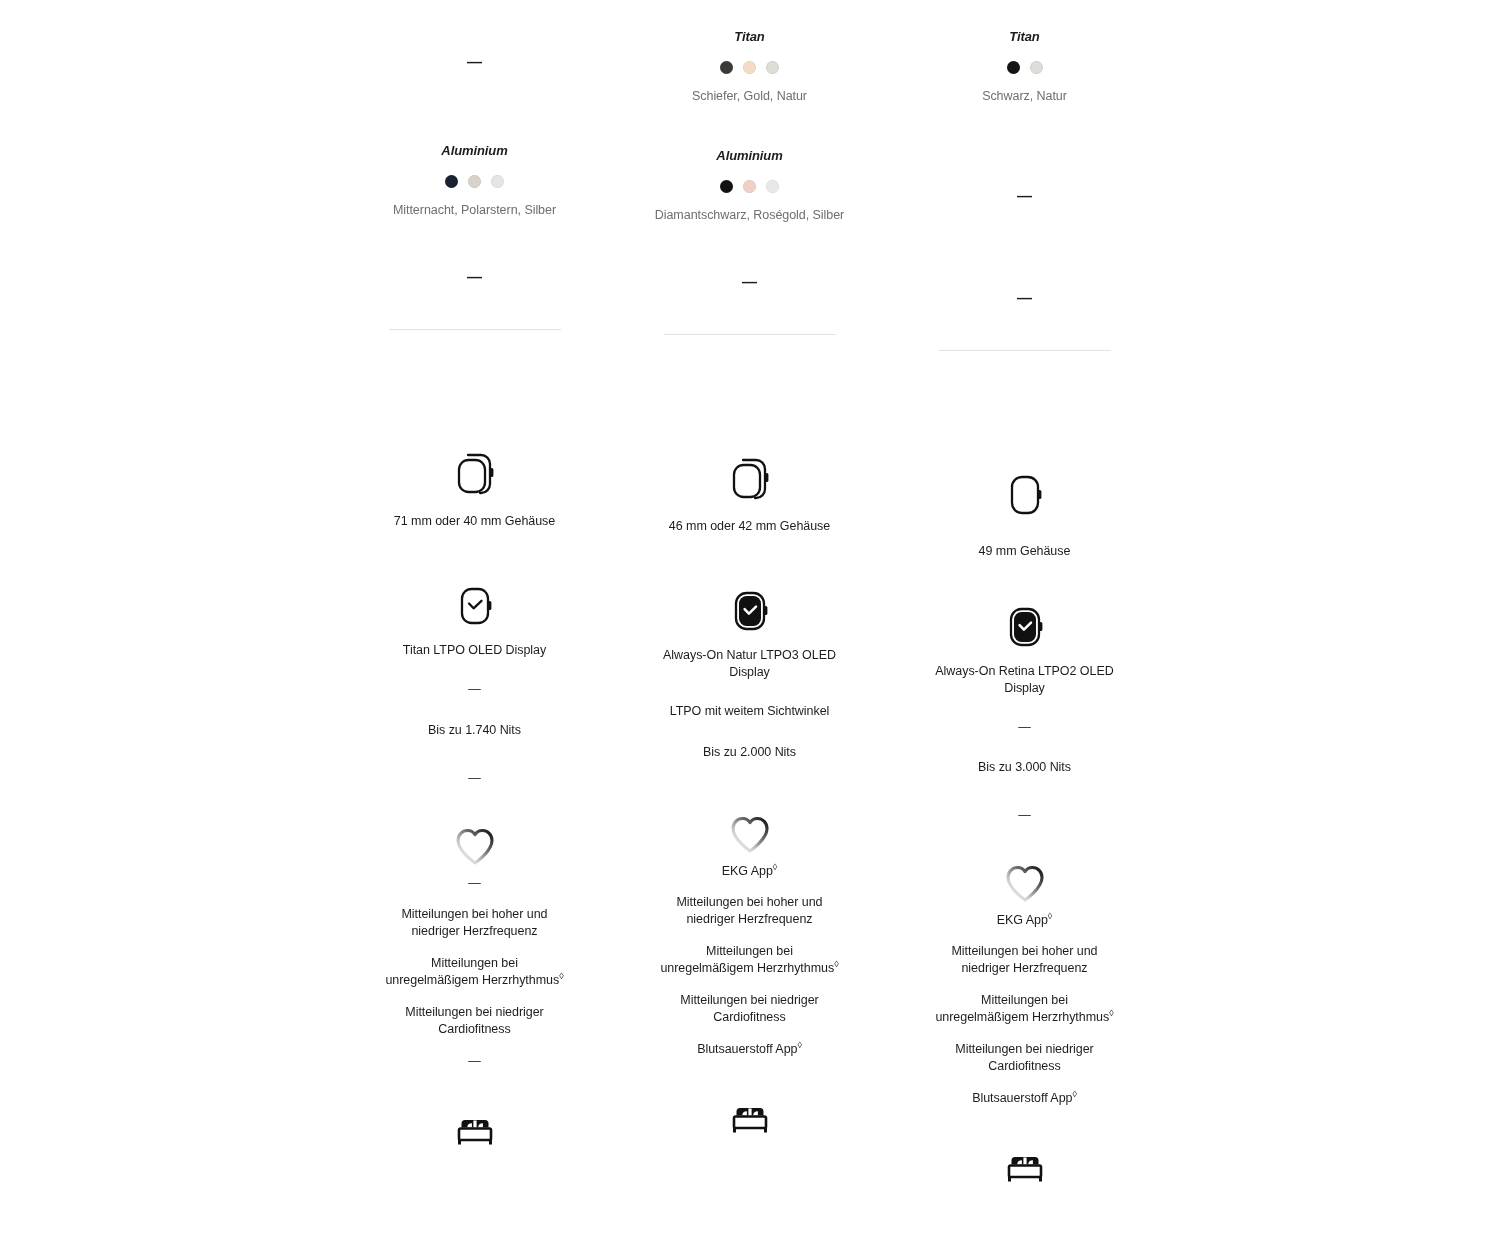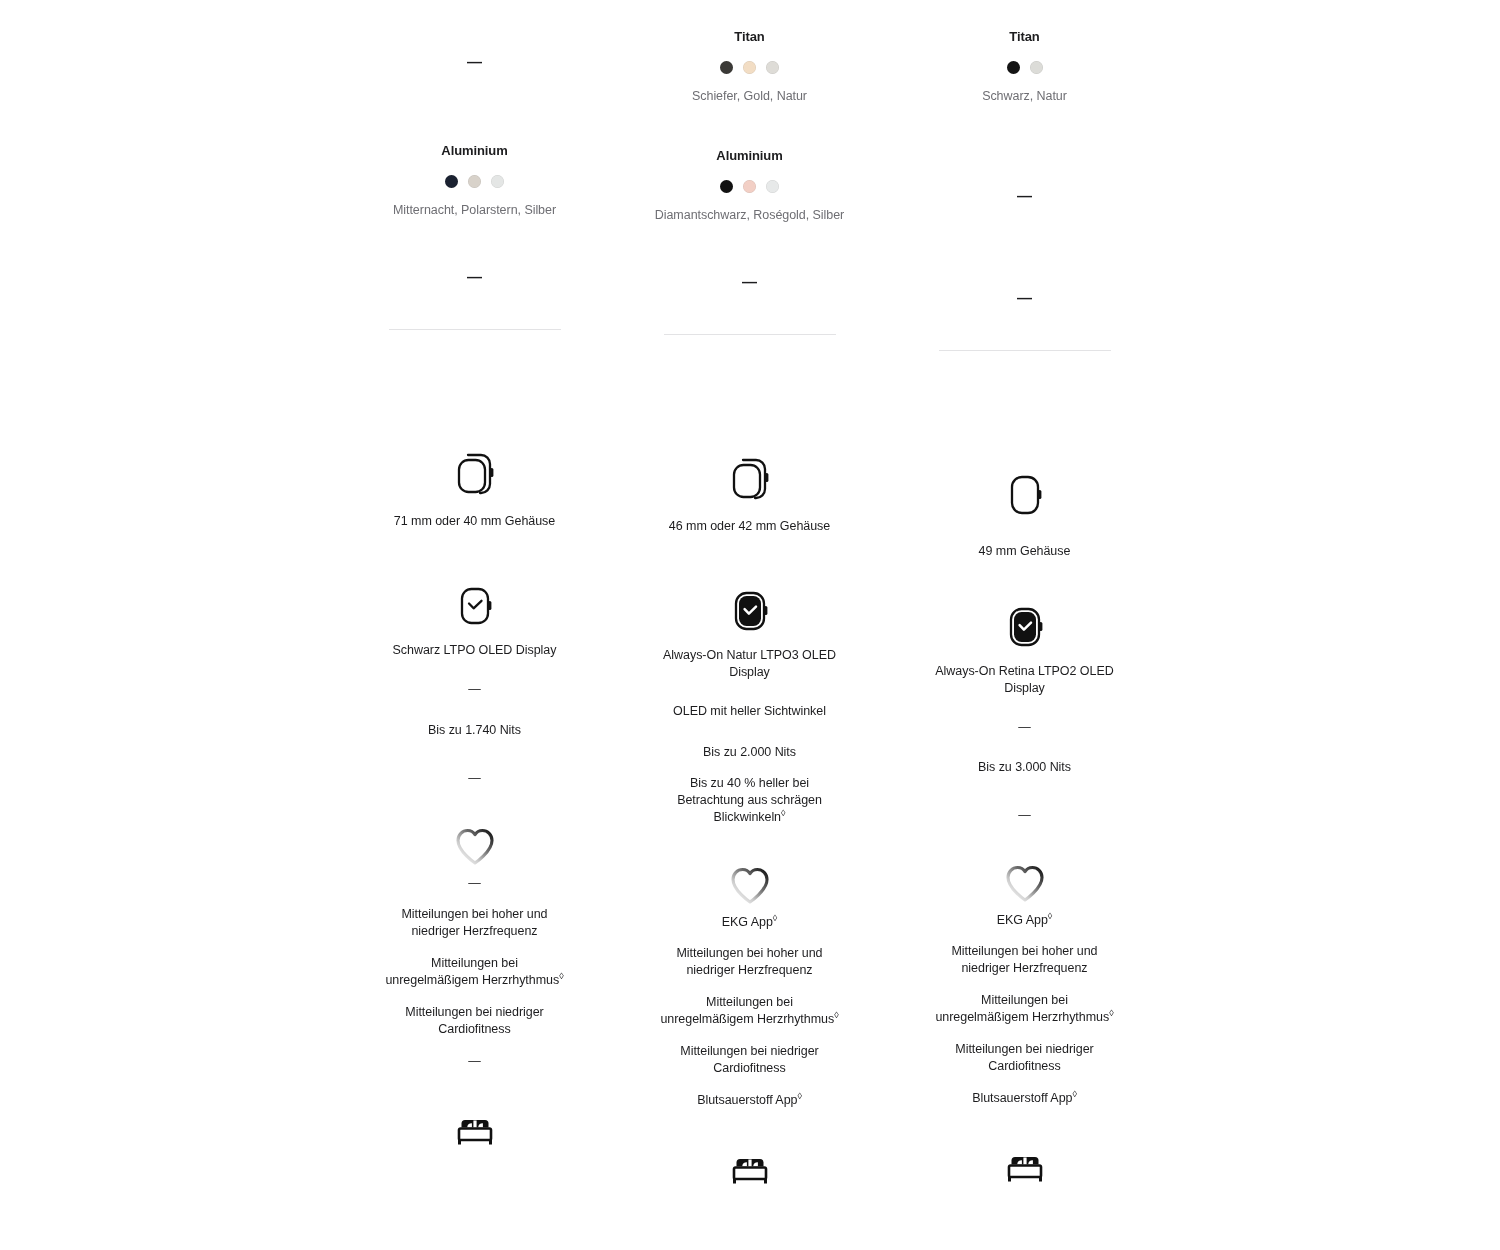--- a/index.html
+++ b/index.html
@@ -28,20 +28,21 @@
   }
 
   
   .mat-name{
     font-size:13px;
     font-weight:700;
     line-height:18px;
     color:#1d1d1f;
     text-align:center;
     letter-spacing:-0.1px;
+    font-style:italic;
   }
   .colors-row{
     display:flex;
     gap:10px;
     justify-content:center;
     align-items:center;
   }
   .swatch{
     width:13px;height:13px;
     border-radius:50%;
@@ -123,21 +124,21 @@
 
     <div style="height:52px"></div>
     <span class="icon">
       <svg width="48" height="50" viewBox="0 0 48 50" fill="none" xmlns="http://www.w3.org/2000/svg">
         <rect x="11" y="7" width="26" height="34" rx="9.5" stroke="#111" stroke-width="2.3" fill="#fff"></rect>
         <rect x="37" y="19" width="3.4" height="9" rx="1.6" fill="#111"></rect>
         <path d="M18 21.5 l4.6 4.8 L30.5 18.8" stroke="#111" stroke-width="2.3" fill="none" stroke-linecap="round" stroke-linejoin="round"></path>
       </svg>
     </span>
     <div style="height:6px"></div>
-    <div class="feat-label">Schwarz LTPO OLED Display</div>
+    <div class="feat-label">Titan LTPO OLED Display</div>
     <div style="height:22px"></div>
     <div class="feat-label">—</div>
     <div style="height:24px"></div>
     <div class="feat-label">Bis zu 1.740 Nits</div>
     <div style="height:31px"></div>
     <div class="feat-label">—</div>
 
     <div style="height:36px"></div>
     <span class="icon">
       <svg width="48" height="44" viewBox="0 0 48 44" fill="none" xmlns="http://www.w3.org/2000/svg">
@@ -223,25 +224,24 @@
       <svg width="48" height="50" viewBox="0 0 48 50" fill="none" xmlns="http://www.w3.org/2000/svg">
         <rect x="10" y="6" width="28" height="36" rx="10.5" stroke="#111" stroke-width="2.3" fill="#fff"></rect>
         <rect x="38" y="19" width="3.4" height="9" rx="1.6" fill="#111"></rect>
         <rect x="13" y="9" width="22" height="30" rx="7.6" fill="#111"></rect>
         <path d="M18.6 22.2 l4.3 4.5 L30 19.6" stroke="#fff" stroke-width="2.5" fill="none" stroke-linecap="round" stroke-linejoin="round"></path>
       </svg>
     </span>
     <div style="height:6px"></div>
     <div class="feat-label">Always-On Natur LTPO3 OLED Display</div>
     <div style="height:22px"></div>
-    <div class="feat-label">OLED mit heller Sichtwinkel</div>
+    <div class="feat-label">LTPO mit weitem Sichtwinkel</div>
     <div style="height:24px"></div>
     <div class="feat-label">Bis zu 2.000 Nits</div>
     <div style="height:14px"></div>
-    <div class="feat-label"><span>Bis zu 40 % heller bei Betrachtung aus schrägen Blickwinkeln</span><sup>◊</sup></div>
 
     <div style="height:36px"></div>
     <span class="icon">
       <svg width="48" height="44" viewBox="0 0 48 44" fill="none" xmlns="http://www.w3.org/2000/svg">
         <defs>
           <linearGradient id="hg2" x1="8" y1="40" x2="40" y2="6" gradientUnits="userSpaceOnUse">
             <stop offset="0" stop-color="#ffffff"></stop>
             <stop offset="0.30" stop-color="#cfcfcf"></stop>
             <stop offset="0.62" stop-color="#6b6b6b"></stop>
             <stop offset="1" stop-color="#0d0d0d"></stop>

